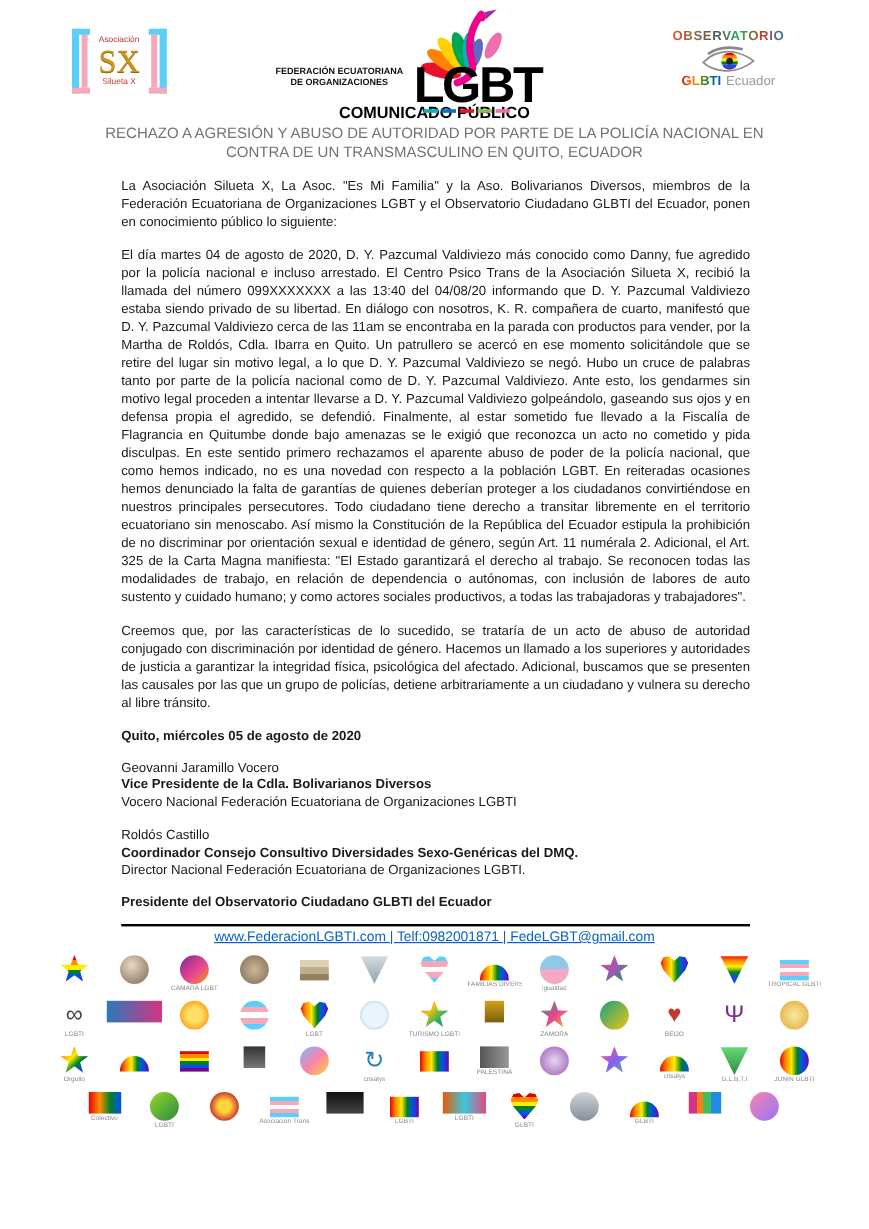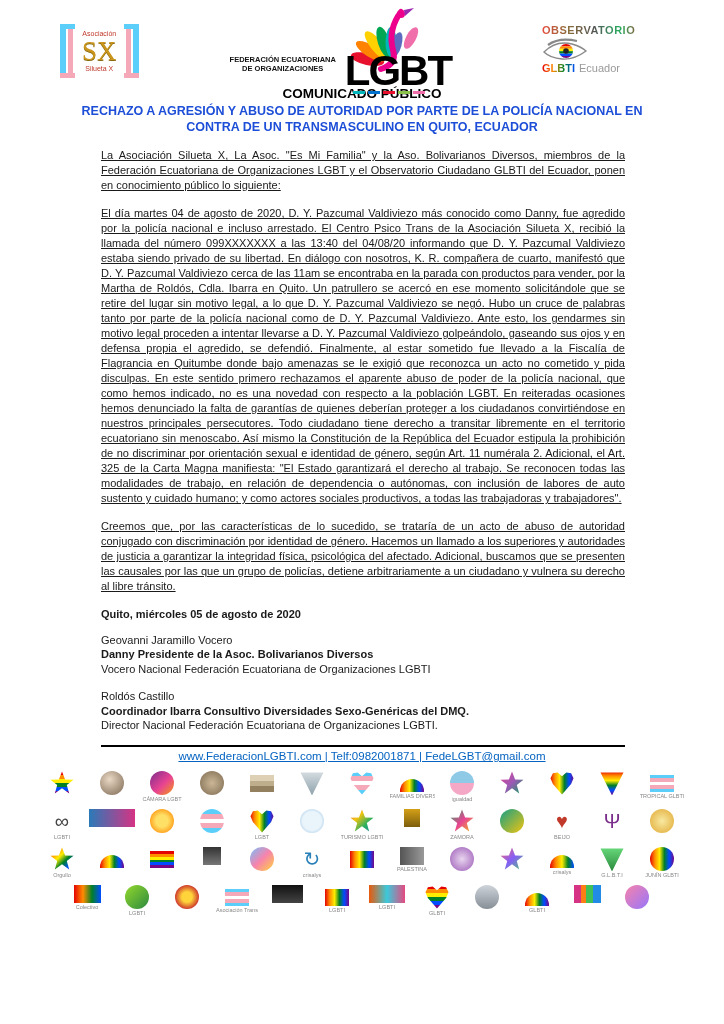--- a/index.html
+++ b/index.html
@@ -24,37 +24,37 @@
 
   .fed-logo{position:relative;width:235px;height:82px;}
   .fed-small{position:absolute;left:0;bottom:25px;width:120px;text-align:center;
              font-size:7.5px;font-weight:bold;line-height:9px;color:#111;}
   .fed-big{position:absolute;left:122px;bottom:8px;font-size:42px;font-weight:800;
            letter-spacing:-2px;line-height:38px;color:#000;}
   .fed-bird{position:absolute;left:112px;top:-10px;}
   .fed-dashes{position:absolute;left:130px;bottom:4px;display:flex;gap:3px;}
   .fed-dashes i{display:block;width:12px;height:3px;}
 
-  .obs-logo{display:flex;flex-direction:column;margin-top:8px;width:130px;}
+  .obs-logo{display:flex;flex-direction:column;align-items:center;margin-top:8px;width:130px;}
   .obs-top{font-size:11px;font-weight:800;letter-spacing:.5px;
            background:linear-gradient(90deg,#e74c3c,#8a6d3b,#555,#27ae60,#c0392b,#2980b9);
            -webkit-background-clip:text;background-clip:text;color:transparent;}
   .obs-bottom{font-size:11px;font-weight:800;display:flex;gap:4px;align-items:baseline;}
   .obs-glbti{background:linear-gradient(90deg,#e40303,#ff8c00,#008026,#004dff);
              -webkit-background-clip:text;background-clip:text;color:transparent;}
   .obs-country{color:#9a9a9a;font-weight:normal;}
 
   
   .doc-title{text-align:center;font-size:13.5px;font-weight:bold;margin-top:4px;color:#000;}
-  .doc-subtitle{text-align:center;font-size:12.5px;font-weight:bold;line-height:16px;
-                color:#1d4ed8;width:584px;margin:2px auto 4px;}
+  .doc-subtitle{text-align:center;font-size:12.5px;font-weight:normal;line-height:16px;
+                color:#737373;width:584px;margin:2px auto 4px;}
 
   
   .body{padding:0 99px 0 101px;}
-  .para{font-size:11px;line-height:15px;text-align:justify;margin:13px 0 0;text-decoration:underline;}
+  .para{font-size:11px;line-height:15px;text-align:justify;margin:13px 0 0;}
   .date-line{font-size:11px;font-weight:bold;margin-top:14px;}
   .sig{font-size:11px;line-height:14.4px;margin-top:13px;}
   .sig .b{font-weight:bold;}
 
   .rule{border-top:2.5px solid #000;margin:10px 99px 0 101px;}
   .footer-link{text-align:center;font-size:11.5px;margin-top:3px;color:#0563C1;}
   .footer-link span{text-decoration:underline;cursor:pointer;}
 
   
   .collage{margin:9px 28px 0;display:flex;flex-wrap:wrap;justify-content:center;
@@ -173,31 +173,32 @@
   <div class="body">
     <p class="para">La Asociación Silueta X, La Asoc. "Es Mi Familia" y la Aso. Bolivarianos Diversos, miembros de la Federación Ecuatoriana de Organizaciones LGBT y el Observatorio Ciudadano GLBTI del Ecuador, ponen en conocimiento público lo siguiente:</p>
     <p class="para">El día martes 04 de agosto de 2020, D. Y. Pazcumal Valdiviezo más conocido como Danny, fue agredido por la policía nacional e incluso arrestado. El Centro Psico Trans de la Asociación Silueta X, recibió la llamada del número 099XXXXXXX a las 13:40 del 04/08/20 informando que D. Y. Pazcumal Valdiviezo estaba siendo privado de su libertad. En diálogo con nosotros, K. R. compañera de cuarto, manifestó que D. Y. Pazcumal Valdiviezo cerca de las 11am se encontraba en la parada con productos para vender, por la Martha de Roldós, Cdla. Ibarra en Quito. Un patrullero se acercó en ese momento solicitándole que se retire del lugar sin motivo legal, a lo que D. Y. Pazcumal Valdiviezo se negó. Hubo un cruce de palabras tanto por parte de la policía nacional como de D. Y. Pazcumal Valdiviezo. Ante esto, los gendarmes sin motivo legal proceden a intentar llevarse a D. Y. Pazcumal Valdiviezo golpeándolo, gaseando sus ojos y en defensa propia el agredido, se defendió. Finalmente, al estar sometido fue llevado a la Fiscalía de Flagrancia en Quitumbe donde bajo amenazas se le exigió que reconozca un acto no cometido y pida disculpas. En este sentido primero rechazamos el aparente abuso de poder de la policía nacional, que como hemos indicado, no es una novedad con respecto a la población LGBT. En reiteradas ocasiones hemos denunciado la falta de garantías de quienes deberían proteger a los ciudadanos convirtiéndose en nuestros principales persecutores. Todo ciudadano tiene derecho a transitar libremente en el territorio ecuatoriano sin menoscabo. Así mismo la Constitución de la República del Ecuador estipula la prohibición de no discriminar por orientación sexual e identidad de género, según Art. 11 numérala 2. Adicional, el Art. 325 de la Carta Magna manifiesta: "El Estado garantizará el derecho al trabajo. Se reconocen todas las modalidades de trabajo, en relación de dependencia o autónomas, con inclusión de labores de auto sustento y cuidado humano; y como actores sociales productivos, a todas las trabajadoras y trabajadores".</p>
     <p class="para">Creemos que, por las características de lo sucedido, se trataría de un acto de abuso de autoridad conjugado con discriminación por identidad de género. Hacemos un llamado a los superiores y autoridades de justicia a garantizar la integridad física, psicológica del afectado. Adicional, buscamos que se presenten las causales por las que un grupo de policías, detiene arbitrariamente a un ciudadano y vulnera su derecho al libre tránsito.</p>
 
     <div class="date-line">Quito, miércoles 05 de agosto de 2020</div>
 
 
     <div class="sig">
       <div>Geovanni Jaramillo Vocero</div>
-      <div class="b">Danny Presidente de la Asoc. Bolivarianos Diversos</div>
+      <div class="b">Vice Presidente de la Cdla. Bolivarianos Diversos</div>
       <div>Vocero Nacional Federación Ecuatoriana de Organizaciones LGBTI</div>
     </div>
 
     <div class="sig">
       <div>Roldós Castillo</div>
-      <div class="b">Coordinador Ibarra Consultivo Diversidades Sexo-Genéricas del DMQ.</div>
+      <div class="b">Coordinador Consejo Consultivo Diversidades Sexo-Genéricas del DMQ.</div>
       <div>Director Nacional Federación Ecuatoriana de Organizaciones LGBTI.</div>
     </div>
 
     <div class="sig">
+      <div class="b">Presidente del Observatorio Ciudadano GLBTI del Ecuador</div>
     </div>
   </div>
 
   <div class="rule"></div>
   <div class="footer-link">
     <span>www.FederacionLGBTI.com | Telf:0982001871 | FedeLGBT@gmail.com</span>
   </div>
 
   <div class="collage" id="collage">
       <div class="cl">

